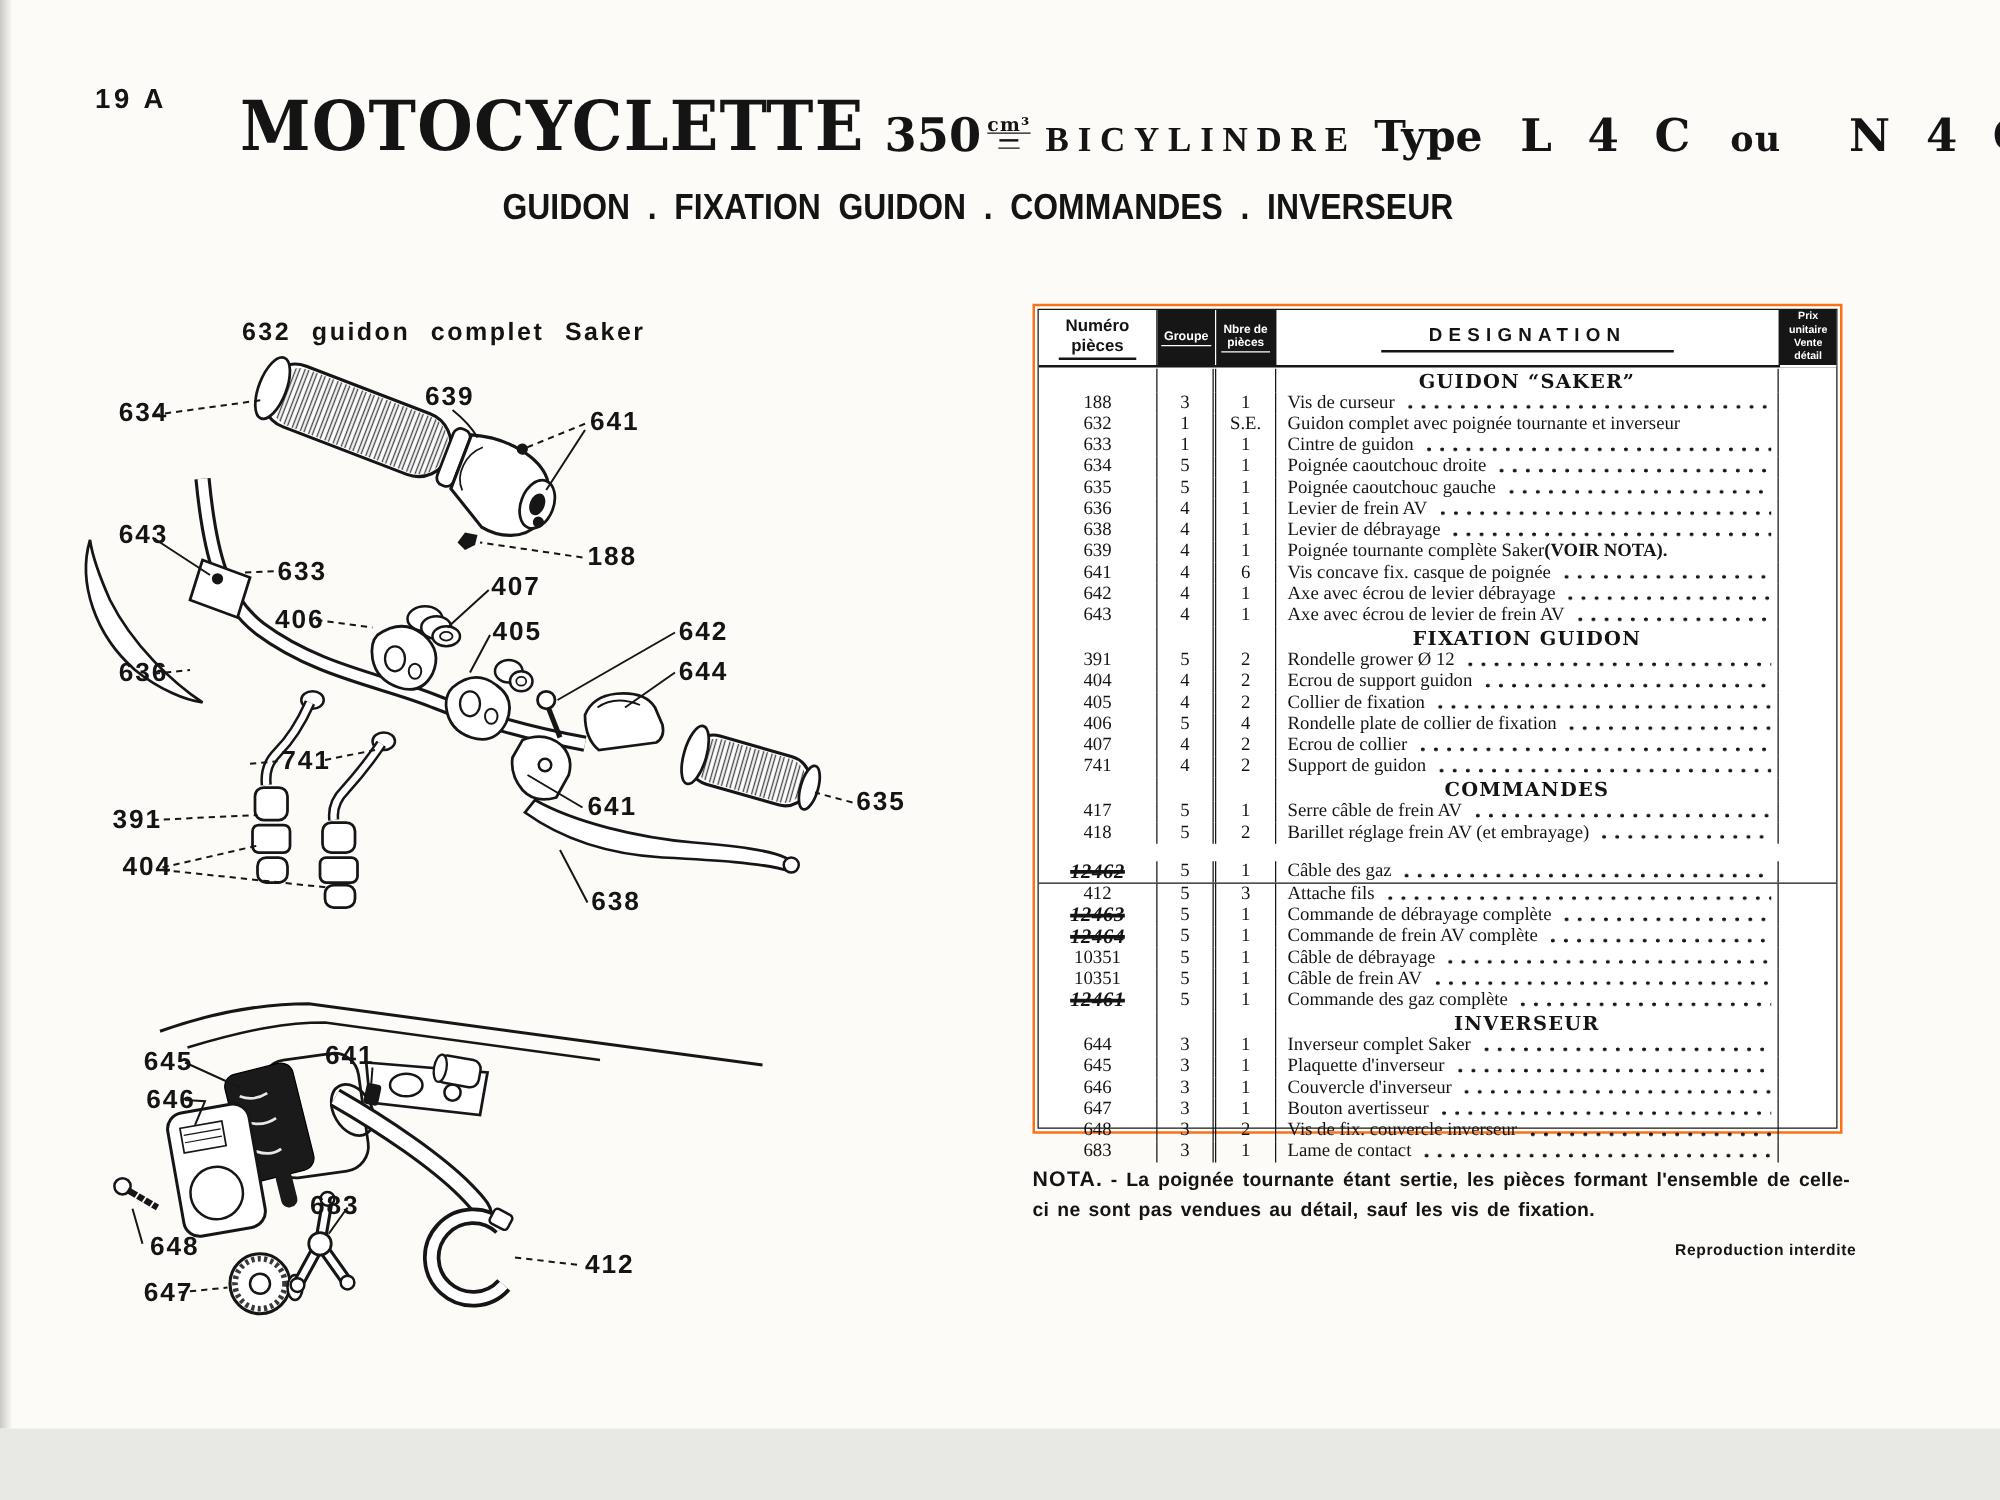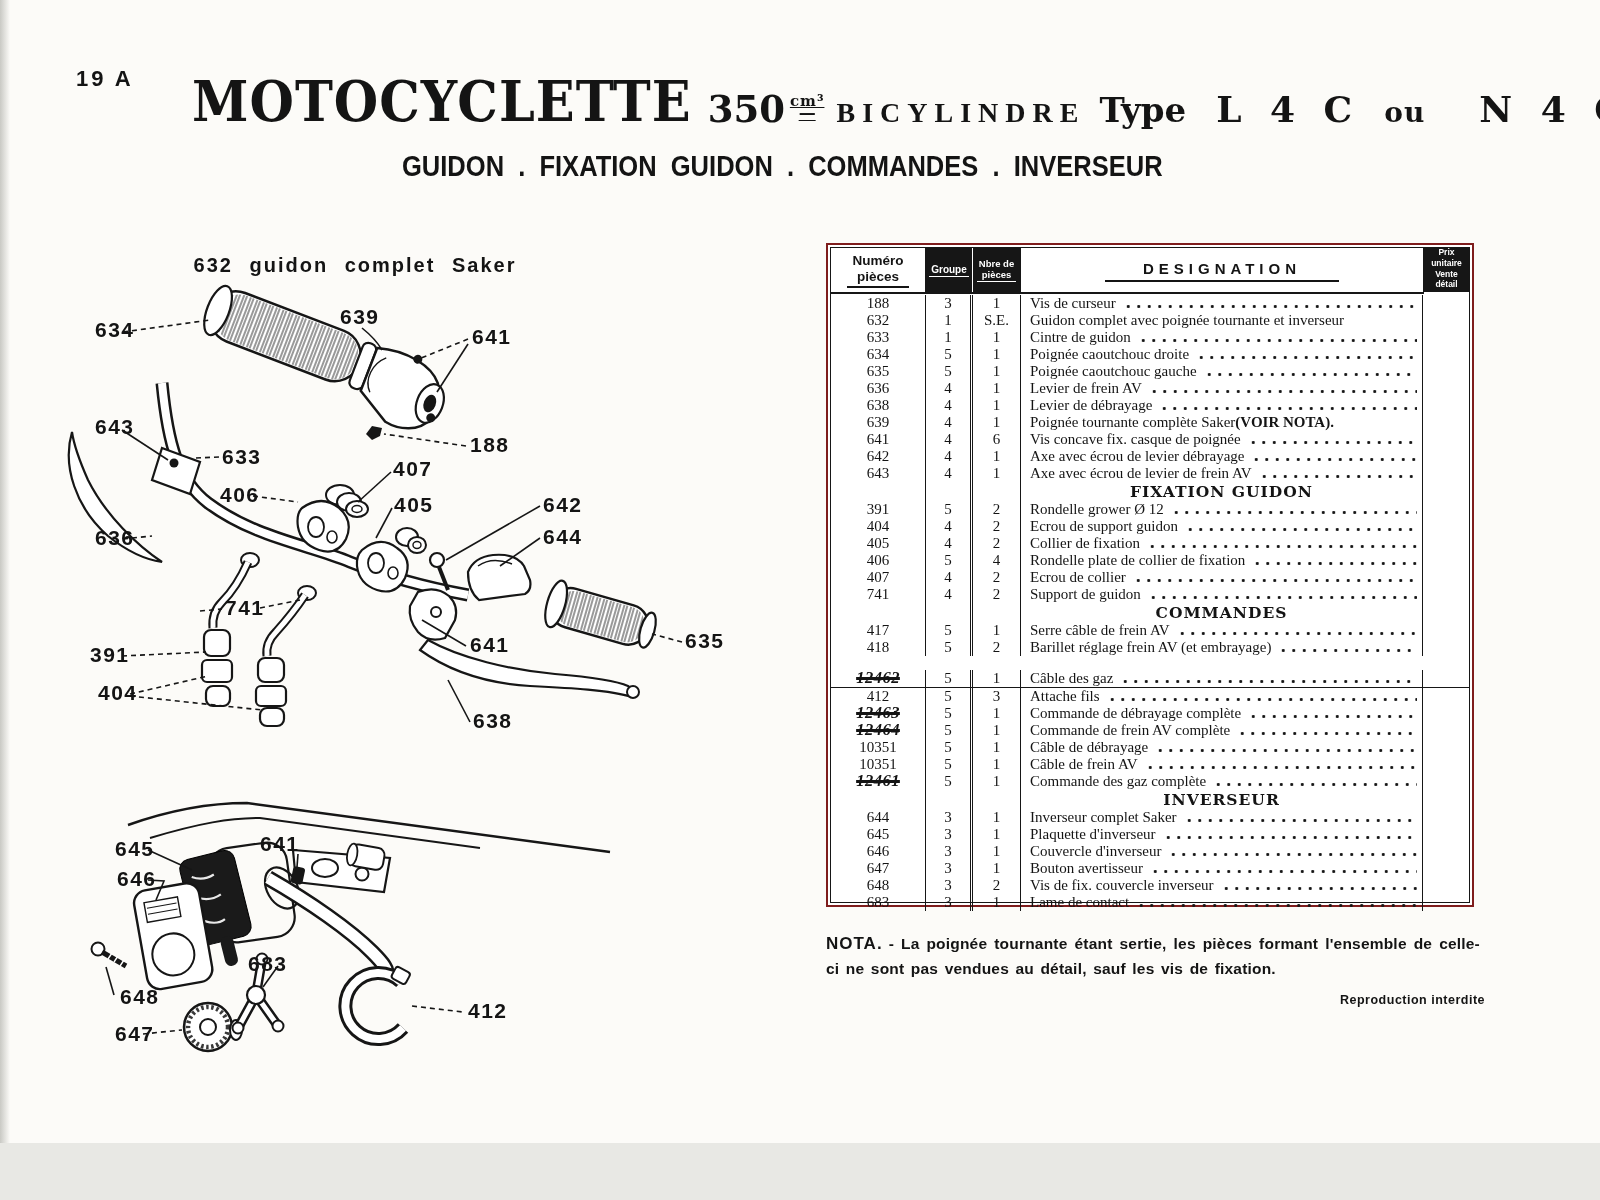--- a/index.html
+++ b/index.html
@@ -29,21 +29,21 @@
 
   
   .diagram{position:absolute;left:10px;top:240px;width:790px;height:830px;}
   .diagram svg{width:100%;height:100%;}
   .diagram text{font-family:"Liberation Sans",sans-serif;font-weight:bold;font-size:21px;
                 letter-spacing:1.5px;fill:#141414;}
   .diagram text.caption{font-size:20px;letter-spacing:2px;word-spacing:9px;text-anchor:middle;}
 
   
   .ptable{position:absolute;left:826px;top:243px;width:648px;height:664px;
-          border:2px solid #7f1d1d;padding:2px;background:#fff;box-sizing:border-box;}
+          border:2px solid #f97316;padding:2px;background:#fff;box-sizing:border-box;}
   .ptable-inner{border:1.5px solid #161616;height:100%;box-sizing:border-box;
           display:flex;flex-direction:column;}
   .thead{display:flex;flex:none;height:44px;border-bottom:2.5px solid #161616;}
   .th{display:flex;align-items:center;justify-content:center;text-align:center;
       font-weight:bold;white-space:pre-line;box-sizing:border-box;}
   .th span{border-bottom:2px solid currentColor;padding:1px 5px 2px;}
   .th-num{width:95px;font-size:13.5px;line-height:1.15;border-right:1.5px solid #161616;}
   .th-grp{width:47px;font-size:10px;background:#161616;color:#fff;border-right:1px solid #fff;}
   .th-grp span,.th-qty span{border-bottom-width:1px;padding:0 2px 1px;}
   .th-qty{width:48px;font-size:9.5px;line-height:1.2;background:#161616;color:#fff;
@@ -307,20 +307,27 @@
         <div class="th th-num"><span>Numéro
 pièces</span></div>
         <div class="th th-grp"><span>Groupe</span></div>
         <div class="th th-qty"><span>Nbre de
 pièces</span></div>
         <div class="th th-des"><span>DESIGNATION</span></div>
         <div class="th th-prix"><span>Prix unitaire
 Vente détail</span></div>
       </div>
       <div class="tbody" id="tbody">
+          <div class="tr tr-section">
+            <div class="td td-num"></div>
+            <div class="td td-grp"></div>
+            <div class="td td-qty"></div>
+            <div class="td td-des">GUIDON “SAKER”</div>
+            <div class="td td-prix"></div>
+          </div>
           <div class="tr">
             <div class="td td-num">
               <span>188</span>
             </div>
             <div class="td td-grp">3</div>
             <div class="td td-qty">1</div>
             <div class="td td-des">
               <span>Vis de curseur</span>
               <span class="dots"></span>
             </div>

